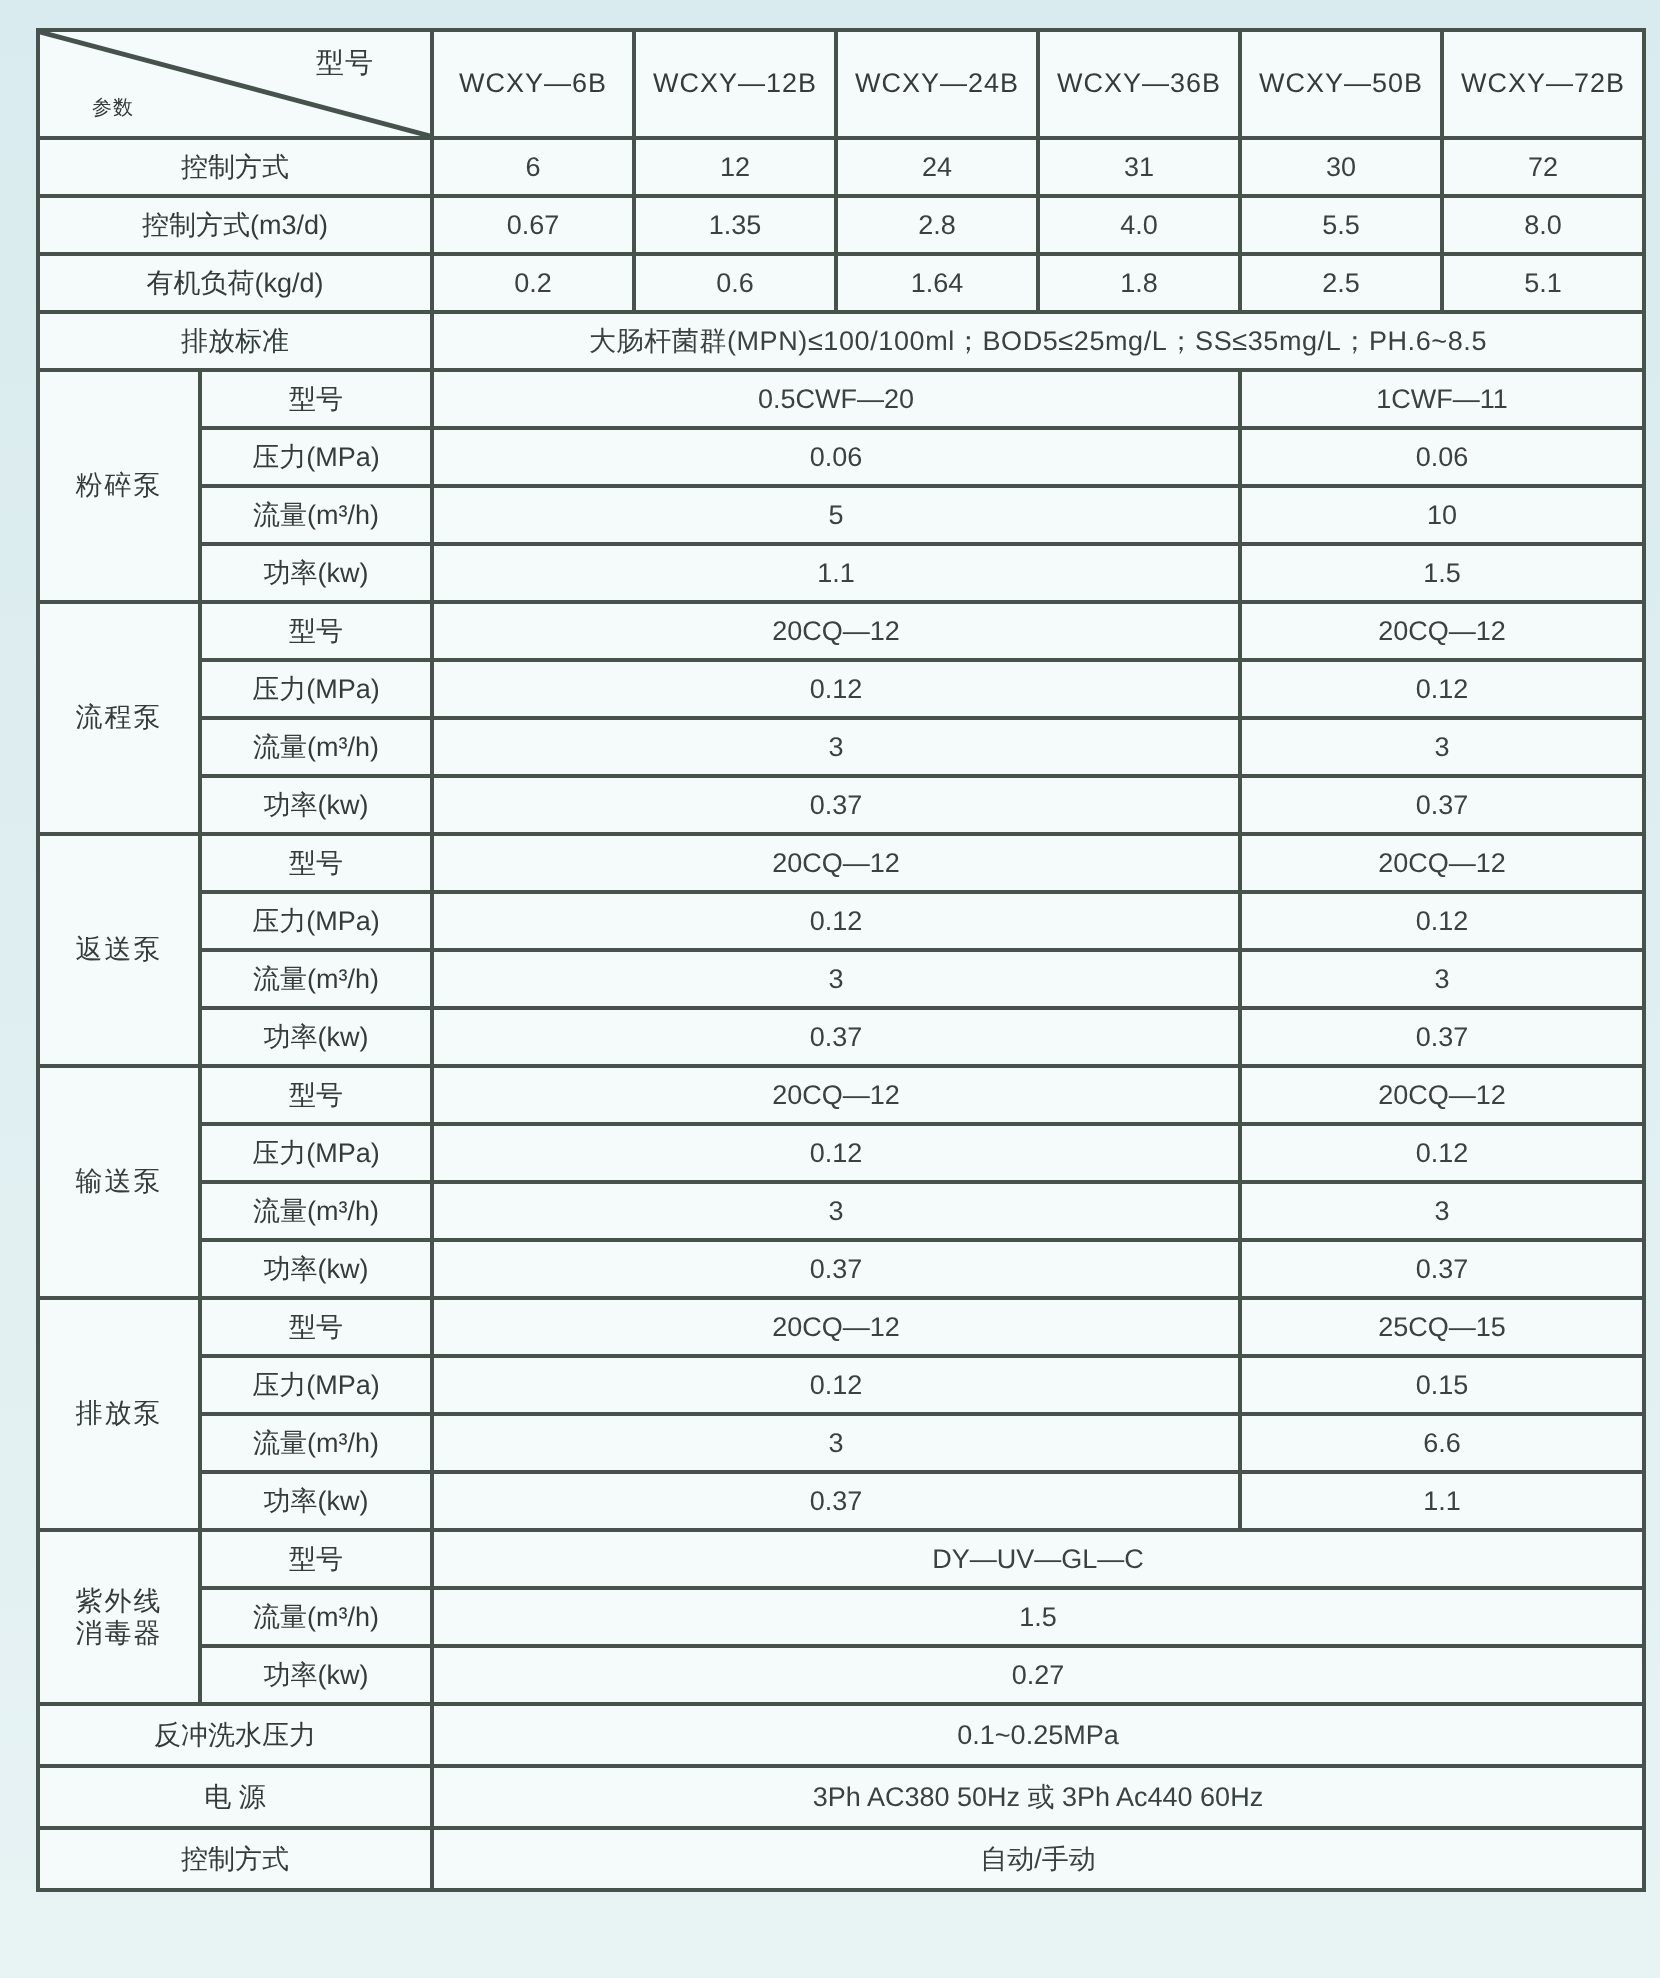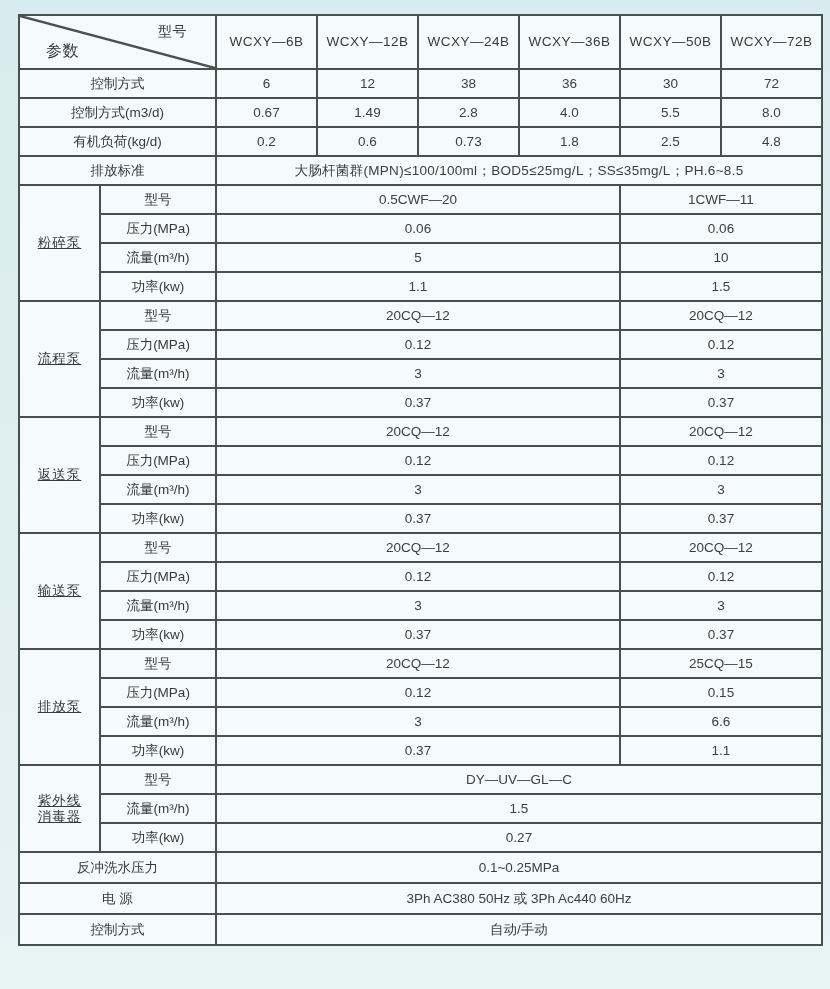--- a/index.html
+++ b/index.html
@@ -45,21 +45,20 @@
     letter-spacing: 0.5px;
   }
   td.lbl {
     background: #f2f8f8;
     font-size: 14px;
   }
   td.grp {
     background: #f2f8f8;
     font-size: 14px;
     letter-spacing: 1px;
-    text-decoration: underline;
   }
   td.val {
     font-size: 13.5px;
     color: #3a4240;
     background: #f7fbfb;
   }
   td.val-alt { background: #f3f6f8; }
   td.tint-green { background: #e9f1e7; }
   td.tint-pink  { background: #f7f3f6; }
   td.wide-val {
@@ -81,21 +80,21 @@
   .corner-top {
     position: absolute;
     top: 7px;
     right: 28px;
     font-size: 14px;
   }
   .corner-bottom {
     position: absolute;
     bottom: 8px;
     left: 26px;
-    font-size: 16px;
+    font-size: 10px;
   }
 </style>
 </head>
 <body>
 
 <div class="sheet">
 <table class="spec">
   <colgroup>
     <col style="width:81px">
         <col style="width:116px">
@@ -121,42 +120,42 @@
     <td class="green">WCXY—24B</td>
     <td class="green">WCXY—36B</td>
     <td class="green">WCXY—50B</td>
     <td class="green">WCXY—72B</td>
   </tr>
 
   <tr class="h-row">
     <td class="lbl" colspan="2">控制方式</td>
     <td class="val">6</td>
     <td class="val">12</td>
-    <td class="val">38</td>
-    <td class="val">36</td>
+    <td class="val">24</td>
+    <td class="val">31</td>
     <td class="val">30</td>
     <td class="val">72</td>
   </tr>
   <tr class="h-row">
     <td class="lbl" colspan="2">控制方式(m3/d)</td>
     <td class="val">0.67</td>
-    <td class="val">1.49</td>
+    <td class="val">1.35</td>
     <td class="val">2.8</td>
     <td class="val">4.0</td>
     <td class="val">5.5</td>
     <td class="val">8.0</td>
   </tr>
   <tr class="h-row">
     <td class="lbl" colspan="2">有机负荷(kg/d)</td>
     <td class="val">0.2</td>
     <td class="val">0.6</td>
-    <td class="val">0.73</td>
+    <td class="val">1.64</td>
     <td class="val">1.8</td>
     <td class="val">2.5</td>
-    <td class="val">4.8</td>
+    <td class="val">5.1</td>
   </tr>
 
   <tr class="h-row">
     <td class="lbl" colspan="2">排放标准</td>
     <td class="val wide-val" colspan="6">大肠杆菌群(MPN)≤100/100ml；BOD5≤25mg/L；SS≤35mg/L；PH.6~8.5</td>
   </tr>
 
   <tr class="h-row">
     <td class="grp" rowspan="4">粉碎泵</td>
     <td class="lbl">型号</td>

